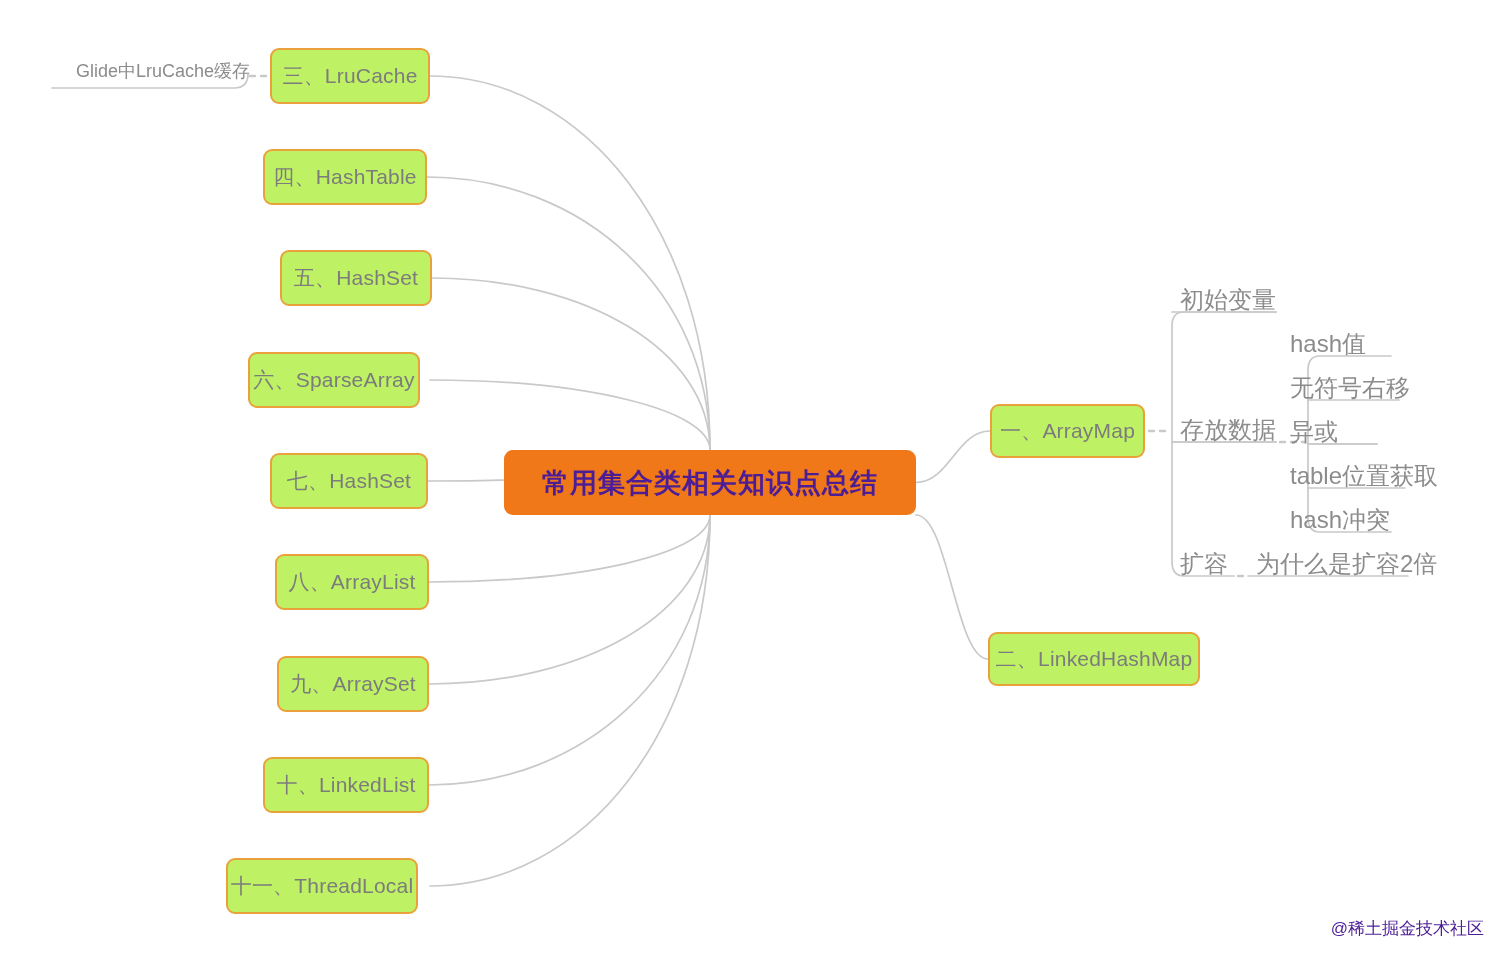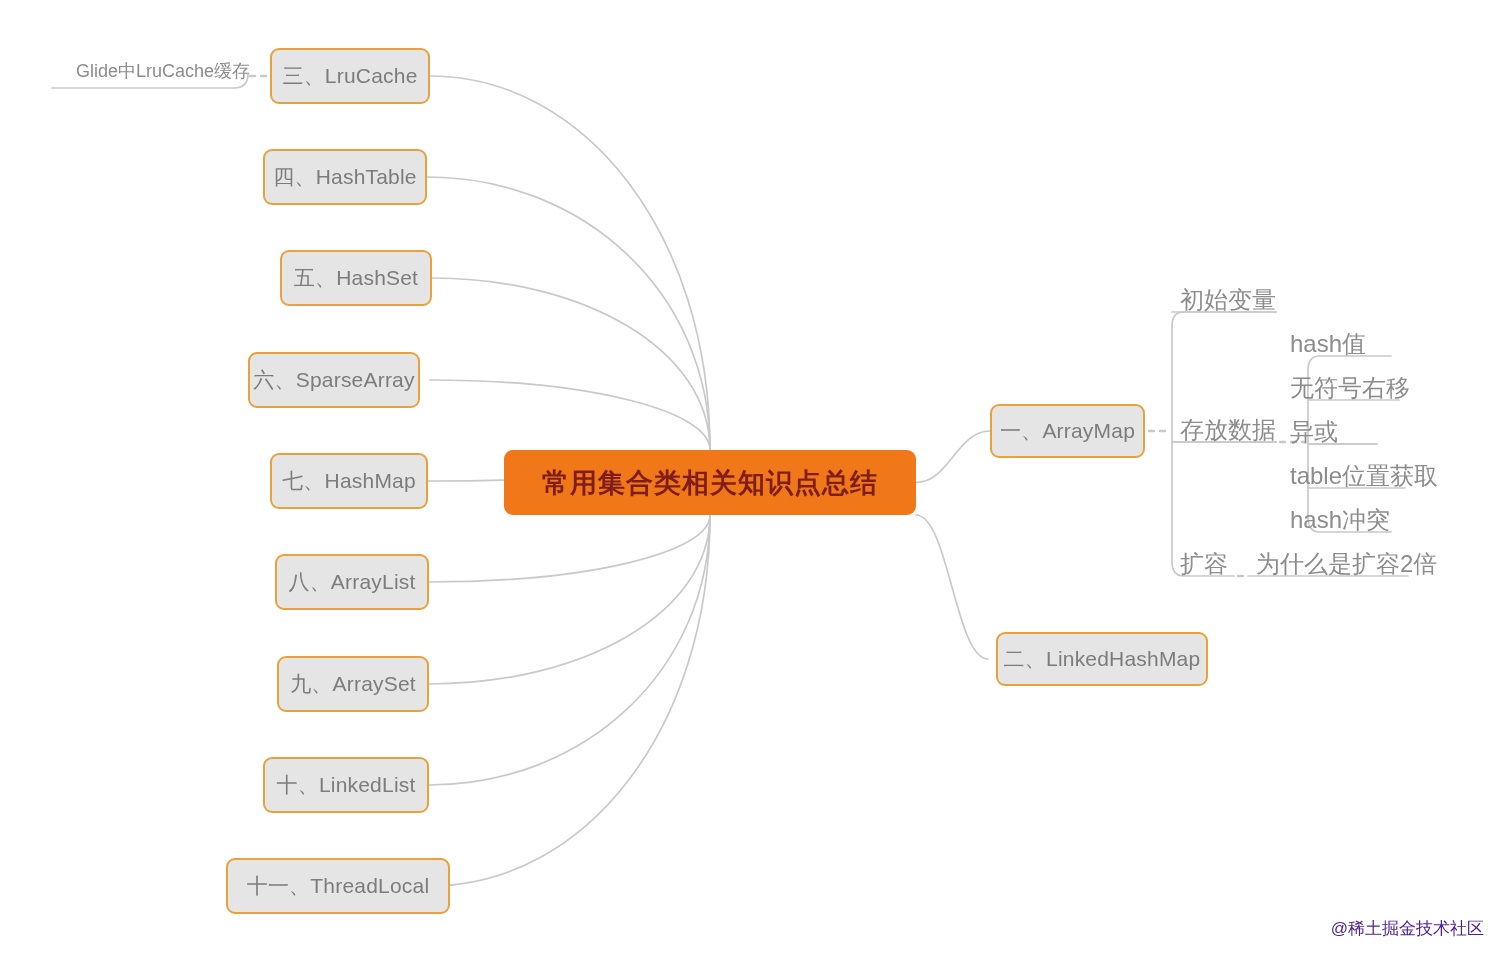--- a/index.html
+++ b/index.html
@@ -22,42 +22,42 @@
     left: 0;
     top: 0;
     width: 1512px;
     height: 962px;
     pointer-events: none;
   }
   
   .node {
     position: absolute;
     box-sizing: border-box;
-    background: #e5e5e5;
+    background: #bef264;
     border: 2px solid #E9A23B;
     border-radius: 9px;
     display: flex;
     align-items: center;
     justify-content: center;
     color: #7C7C7C;
     font-size: 21px;
     letter-spacing: 0.2px;
     white-space: nowrap;
     z-index: 3;
   }
   
   .root-node {
     position: absolute;
     box-sizing: border-box;
     background: #F07818;
     border-radius: 9px;
     display: flex;
     align-items: center;
     justify-content: center;
-    color: #7f1d1d;
+    color: #4c1d95;
     font-size: 27px;
     font-weight: bold;
     letter-spacing: 1px;
     white-space: nowrap;
     z-index: 4;
   }
   
   .leaf {
     position: absolute;
     color: #8C8C8C;
@@ -112,28 +112,28 @@
       <line x1="1172" y1="312" x2="1276" y2="312" stroke="#C9C9C9" stroke-width="1.7" stroke-linecap="round"></line>
       <line x1="1172" y1="442" x2="1276" y2="442" stroke="#C9C9C9" stroke-width="1.7" stroke-linecap="round"></line>
     </svg>
 
   <div class="root-node" id="root-node" style="left: 504px; top: 450px; width: 412px; height: 65px; background: rgb(240, 120, 24);">常用集合类相关知识点总结</div>
 
   <div class="node" style="left: 270px; top: 48px; width: 160px; height: 56px;">三、LruCache</div>
   <div class="node" style="left: 263px; top: 149px; width: 164px; height: 56px;">四、HashTable</div>
   <div class="node" style="left: 280px; top: 250px; width: 152px; height: 56px;">五、HashSet</div>
   <div class="node" style="left: 248px; top: 352px; width: 172px; height: 56px;">六、SparseArray</div>
-  <div class="node" style="left: 270px; top: 453px; width: 158px; height: 56px;">七、HashMap</div>
+  <div class="node" style="left: 270px; top: 453px; width: 158px; height: 56px;">七、HashSet</div>
   <div class="node" style="left: 275px; top: 554px; width: 154px; height: 56px;">八、ArrayList</div>
   <div class="node" style="left: 263px; top: 757px; width: 166px; height: 56px;">十、LinkedList</div>
   <div class="node" style="left: 277px; top: 656px; width: 152px; height: 56px;">九、ArraySet</div>
-  <div class="node" style="left: 226px; top: 858px; width: 224px; height: 56px;">十一、ThreadLocal</div>
+  <div class="node" style="left: 226px; top: 858px; width: 192px; height: 56px;">十一、ThreadLocal</div>
 
   <div class="node" style="left: 990px; top: 404px; width: 155px; height: 54px;">一、ArrayMap</div>
-  <div class="node" style="left: 988px; top: 632px; width: 212px; height: 54px; margin-left: 8px;">二、LinkedHashMap</div>
+  <div class="node" style="left: 988px; top: 632px; width: 212px; height: 54px;">二、LinkedHashMap</div>
 
   <div class="leaf small" style="left: 76px; top: 62px;">Glide中LruCache缓存</div>
 
   <div class="leaf" style="left: 1180px; top: 288px;">初始变量</div>
   <div class="leaf" style="left: 1180px; top: 418px;">存放数据</div>
   <div class="leaf" style="left: 1180px; top: 552px;">扩容</div>
 
   <div class="leaf" style="left: 1290px; top: 332px;">hash值</div>
   <div class="leaf" style="left: 1290px; top: 376px;">无符号右移</div>
   <div class="leaf" style="left: 1290px; top: 420px;">异或</div>

